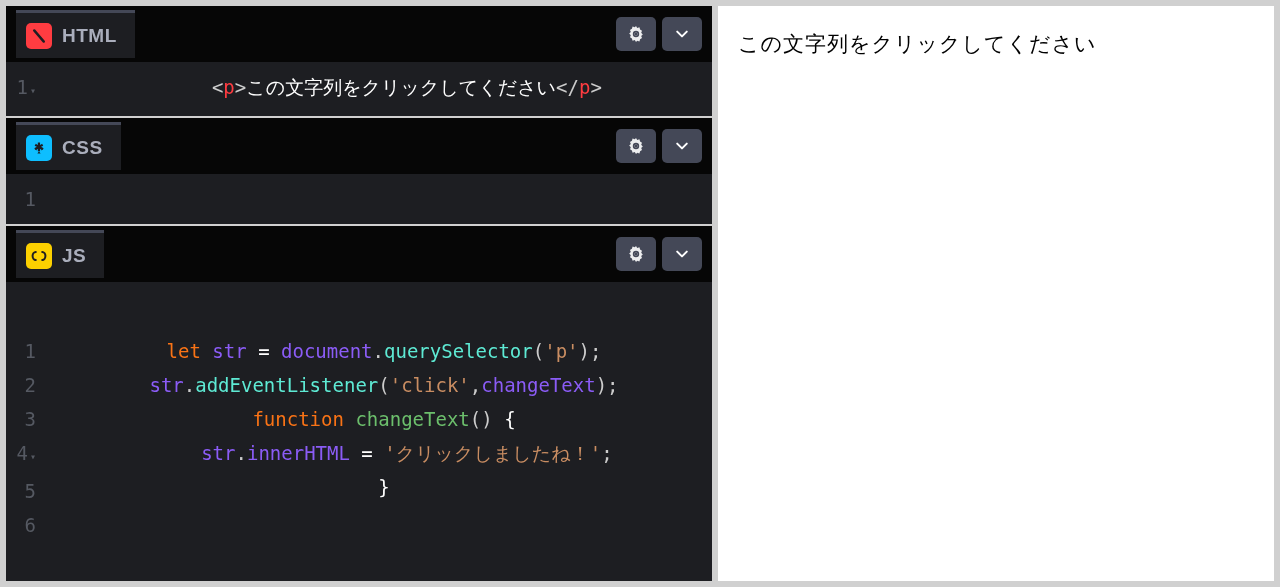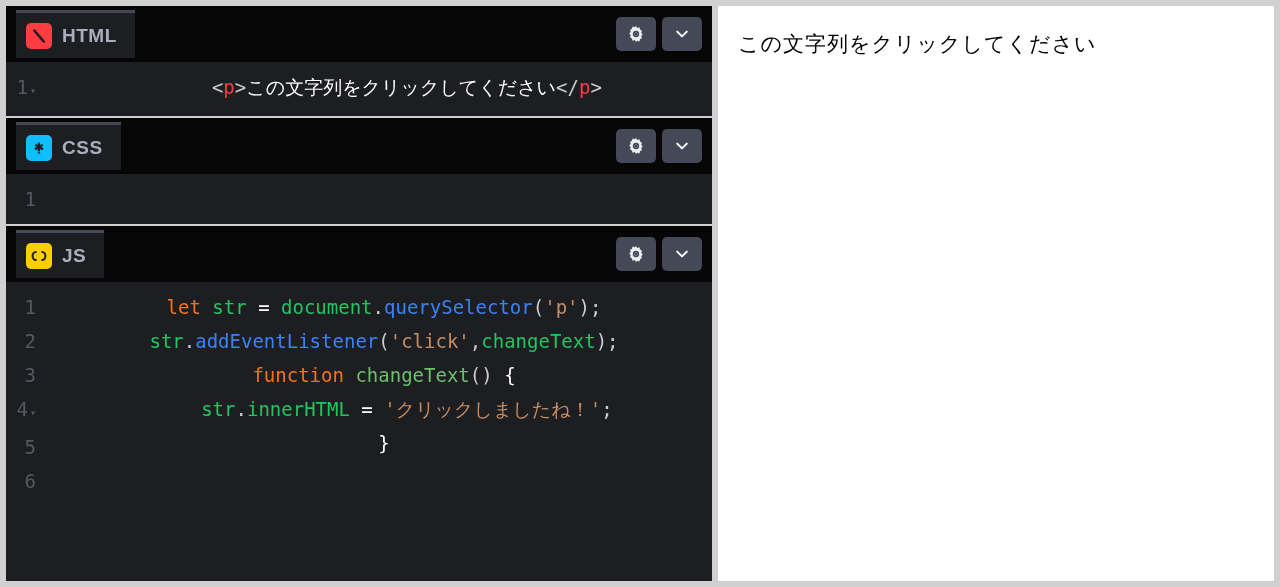--- a/index.html
+++ b/index.html
@@ -25,21 +25,21 @@
       height: 100%;
       padding: 24px 20px;
     }
     .code-section {
       background: #1d1e22;
       display: flex;
       flex-direction: column;
     }
     .section-html { flex: 0 0 auto; }
     .section-css { flex: 0 0 auto; }
-    .section-js { flex: 1 1 auto; }
+    .section-js { flex: 1 1 auto; gap: 44px; }
     .section-header {
       background: #060606;
       height: 56px;
       display: flex;
       align-items: center;
       padding: 4px 10px;
       position: relative;
     }
     .header-tab {
       background: #1d1e22;
@@ -112,23 +112,23 @@
     .code-lines {
       flex: 1;
       color: #ffffff;
       white-space: pre;
       text-align: center;
     }
     .tk-tag { color: #ff3c41; }
     .tk-punct { color: #cccccc; }
     .tk-text { color: #ffffff; }
     .tk-kw { color: #f97316; }
-    .tk-var { color: #22c55e; }
+    .tk-var { color: #8b5cf6; }
     .tk-op { color: #ffffff; }
-    .tk-method { color: #3b82f6; }
+    .tk-method { color: #5eead4; }
     .tk-string { color: #c98d62; }
     .tk-brace { color: #ffffff; }
     .tk-ident { color: #6cbf6c; }
     .preview-text {
       font-family: "Hiragino Mincho ProN", "Yu Mincho", serif;
       font-size: 21px;
       color: #000000;
       letter-spacing: 1px;
     }
   </style>

